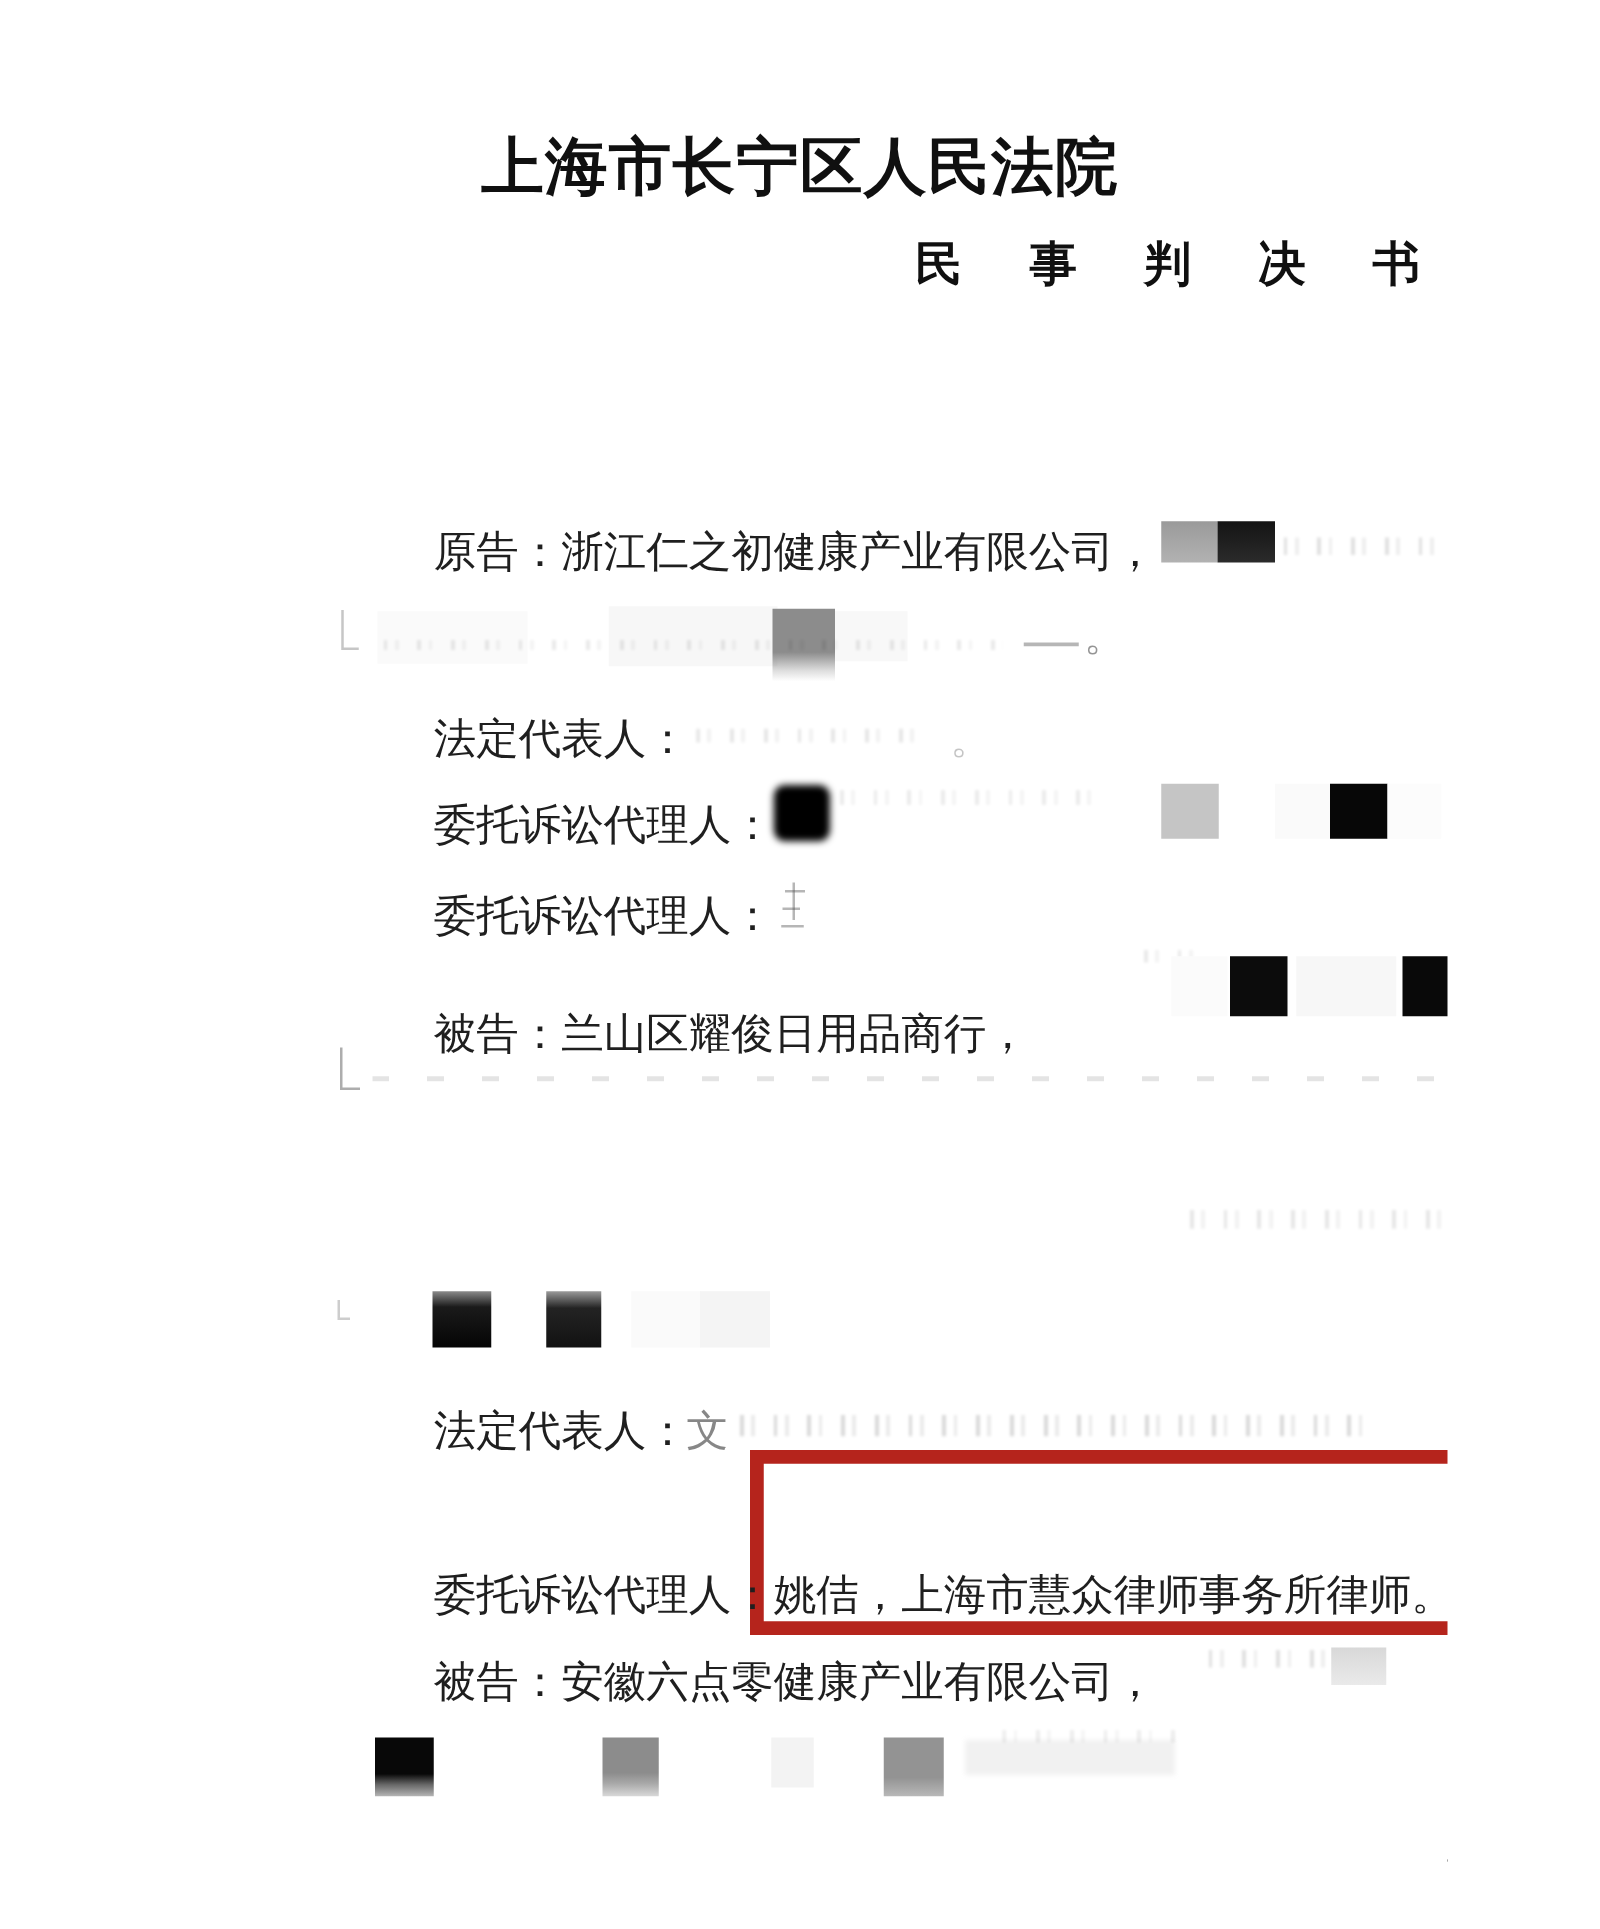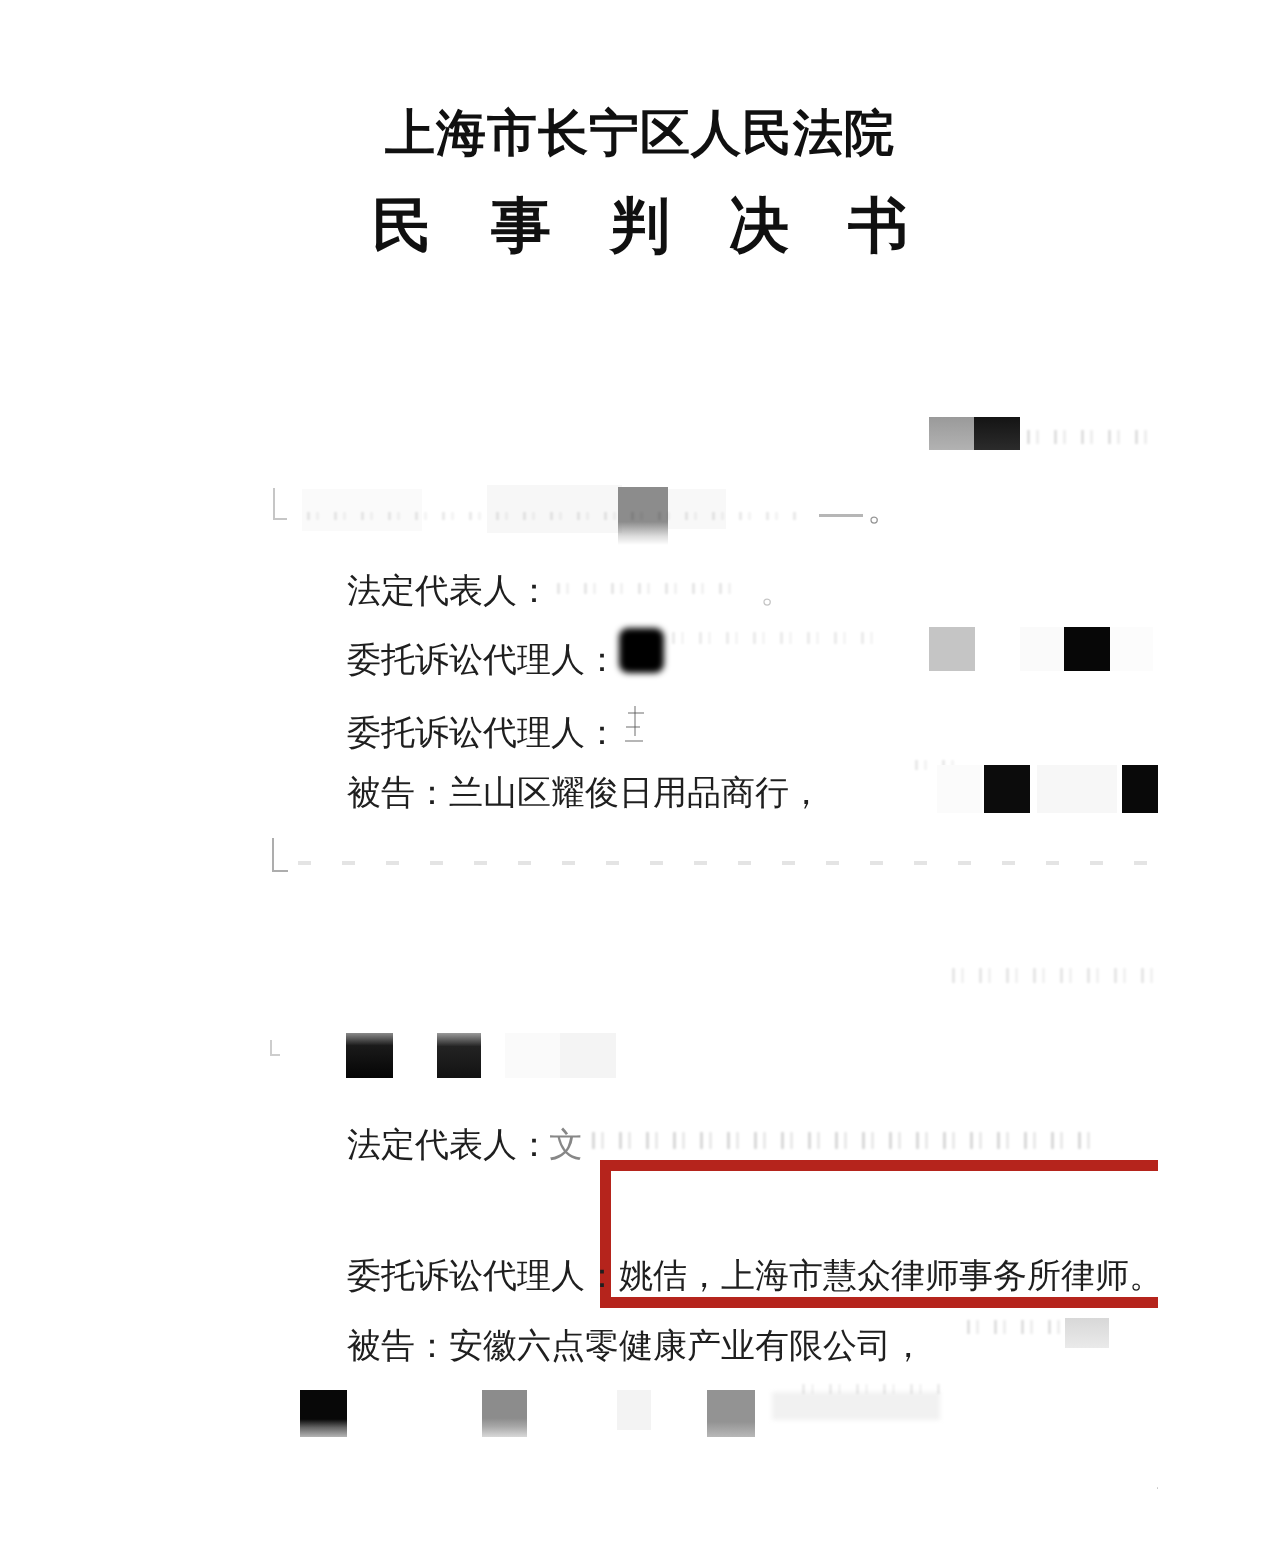--- a/index.html
+++ b/index.html
@@ -2,22 +2,22 @@
 <html><head>
 <meta charset="utf-8">
 <style>
   * { margin:0; padding:0; box-sizing:border-box; }
   html,body { background:#ffffff; }
   body { font-family:"Liberation Serif","DejaVu Serif",serif; }
   .page { position:relative; width:1036px; height:1543px; background:#ffffff; overflow:hidden; color:#1f1f1f; margin:0 auto; }
 
   .court  { position:absolute; top:100px; left:0; width:100%; text-align:center;
             font-size:50px; font-weight:bold; letter-spacing:1px; color:#101010; }
-  .doctype{ position:absolute; top:186px; left:0; width:100%; text-align:center;
-            font-size:60px; font-weight:bold; letter-spacing:22px; padding-left:22px; color:#101010; }
+  .doctype{ position:absolute; top:186px; left:0; width:100%; text-align:right;
+            font-size:38px; font-weight:bold; letter-spacing:22px; padding-left:22px; color:#101010; }
   .caseno { position:absolute; top:344px; left:607px; font-size:34px; letter-spacing:.5px; color:#242424; }
 
   .line   { position:absolute; left:225px; font-size:34px; white-space:nowrap; color:#1f1f1f; }
   .pageno { position:absolute; left:1036px; top:1464px; font-size:36px; letter-spacing:11px; color:#2b2b2b; }
 
   .hlbox  { position:absolute; left:478px; top:1160px; width:614px; height:148px;
             border:11px solid #b5241c; background:transparent; }
 
   .rb     { position:absolute; }                     
   .smear  { position:absolute; opacity:.25; filter:blur(1.2px);
@@ -32,20 +32,21 @@
   .stroke { position:absolute; background:rgba(80,80,80,.42); filter:blur(.4px); }
 </style>
 </head>
 <body>
 
 <div class="page">
 
   <div class="court">上海市长宁区人民法院</div>
   <div class="doctype">民 事 判 决 书</div>
 
+  <div class="line" style="top:419px"><span>原告：</span><span>浙江仁之初健康产业有限公司，</span></div>
   <div class="rb" style="left:807px;top:417px;width:45px;height:33px;background:linear-gradient(180deg,#9a9a9a,#b2b2b2)"></div>
   <div class="rb" style="left:852px;top:417px;width:46px;height:33px;background:linear-gradient(180deg,#141414,#2b2b2b)"></div>
   <div class="smear" style="left:905px;top:430px;width:238px;height:14px"></div>
 
   <div class="corner" style="left:151px;top:488px;width:14px;height:32px;opacity:.45"></div>
   <div class="rb" style="left:180px;top:489px;width:120px;height:42px;background:#fafafa"></div>
   <div class="rb" style="left:365px;top:485px;width:135px;height:48px;background:#f7f7f7"></div>
   <div class="rb" style="left:496px;top:487px;width:50px;height:58px;background:linear-gradient(180deg,#8c8c8c 0 60%,rgba(140,140,140,.3) 85%,rgba(140,140,140,0) 100%)"></div>
   <div class="rb" style="left:546px;top:489px;width:58px;height:40px;background:#f8f8f8"></div>
   <div class="smear" style="left:185px;top:512px;width:495px;height:8px;opacity:.18"></div>
@@ -64,21 +65,21 @@
   <div class="rb" style="left:942px;top:627px;width:46px;height:44px;background:#070707"></div>
   <div class="rb" style="left:988px;top:627px;width:43px;height:44px;background:#fcfcfc"></div>
 
   <div class="line" style="top:710px"><span>委托诉讼代理人：</span></div>
   <div class="stroke" style="left:512px;top:706px;width:2px;height:30px"></div>
   <div class="stroke" style="left:506px;top:712px;width:16px;height:2px"></div>
   <div class="stroke" style="left:504px;top:726px;width:14px;height:2px"></div>
   <div class="stroke" style="left:503px;top:740px;width:18px;height:2px"></div>
   <div class="stroke" style="left:1039px;top:731px;width:13px;height:3px;opacity:.5"></div>
 
-  <div class="line" style="top:770px"><span>被告：</span><span>兰山区耀俊日用品商行，</span></div>
+  <div class="line" style="top:804px"><span>被告：</span><span>兰山区耀俊日用品商行，</span></div>
   <div class="smear" style="left:793px;top:760px;width:45px;height:10px;opacity:.18"></div>
   <div class="rb" style="left:815px;top:765px;width:45px;height:48px;background:#fbfbfb"></div>
   <div class="rb" style="left:862px;top:765px;width:46px;height:48px;background:#0c0c0c"></div>
   <div class="rb" style="left:915px;top:765px;width:80px;height:48px;background:#f7f7f7"></div>
   <div class="rb" style="left:1000px;top:765px;width:44px;height:48px;background:#090909"></div>
 
   <div class="corner" style="left:150px;top:838px;width:16px;height:34px;opacity:.65"></div>
   <div class="dashrow" style="left:176px;top:861px;width:962px;height:4px"></div>
 
 

